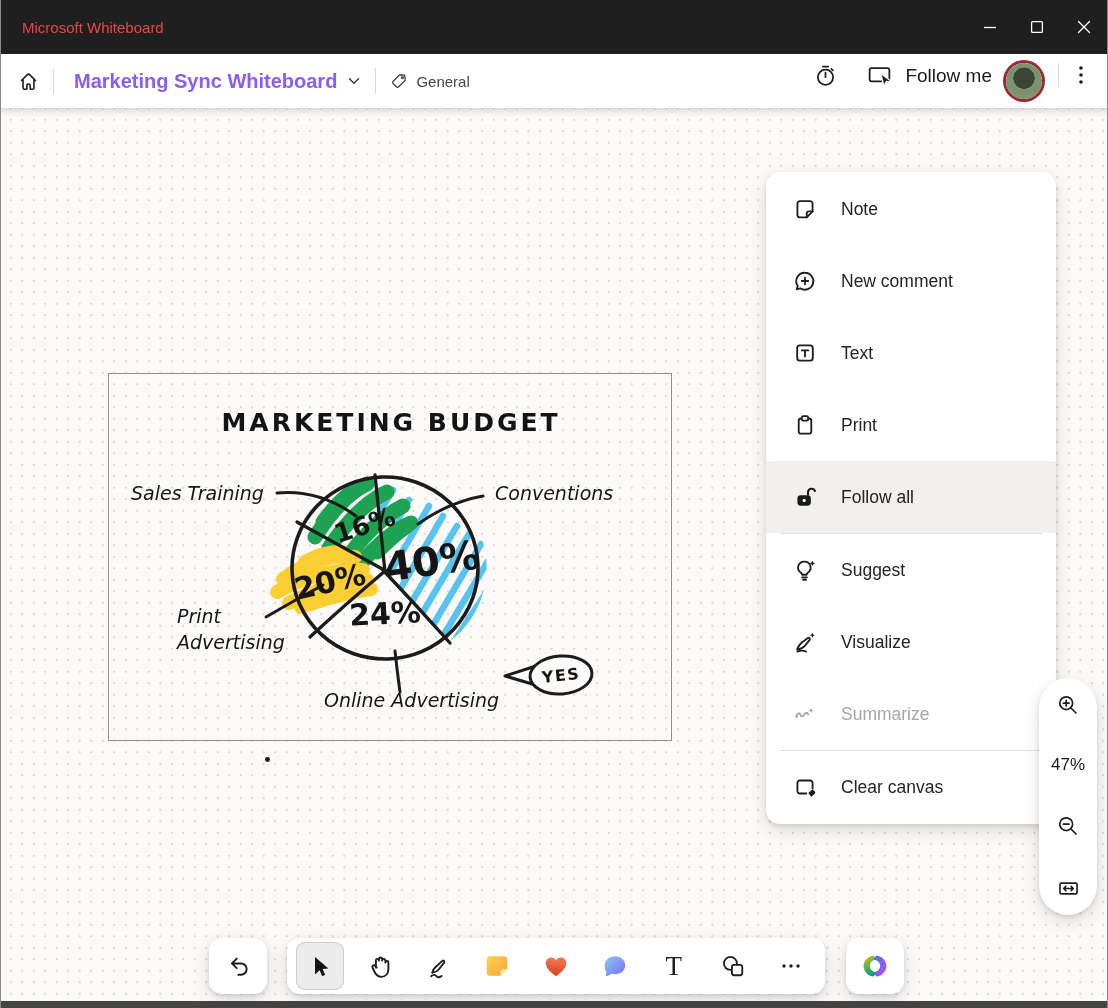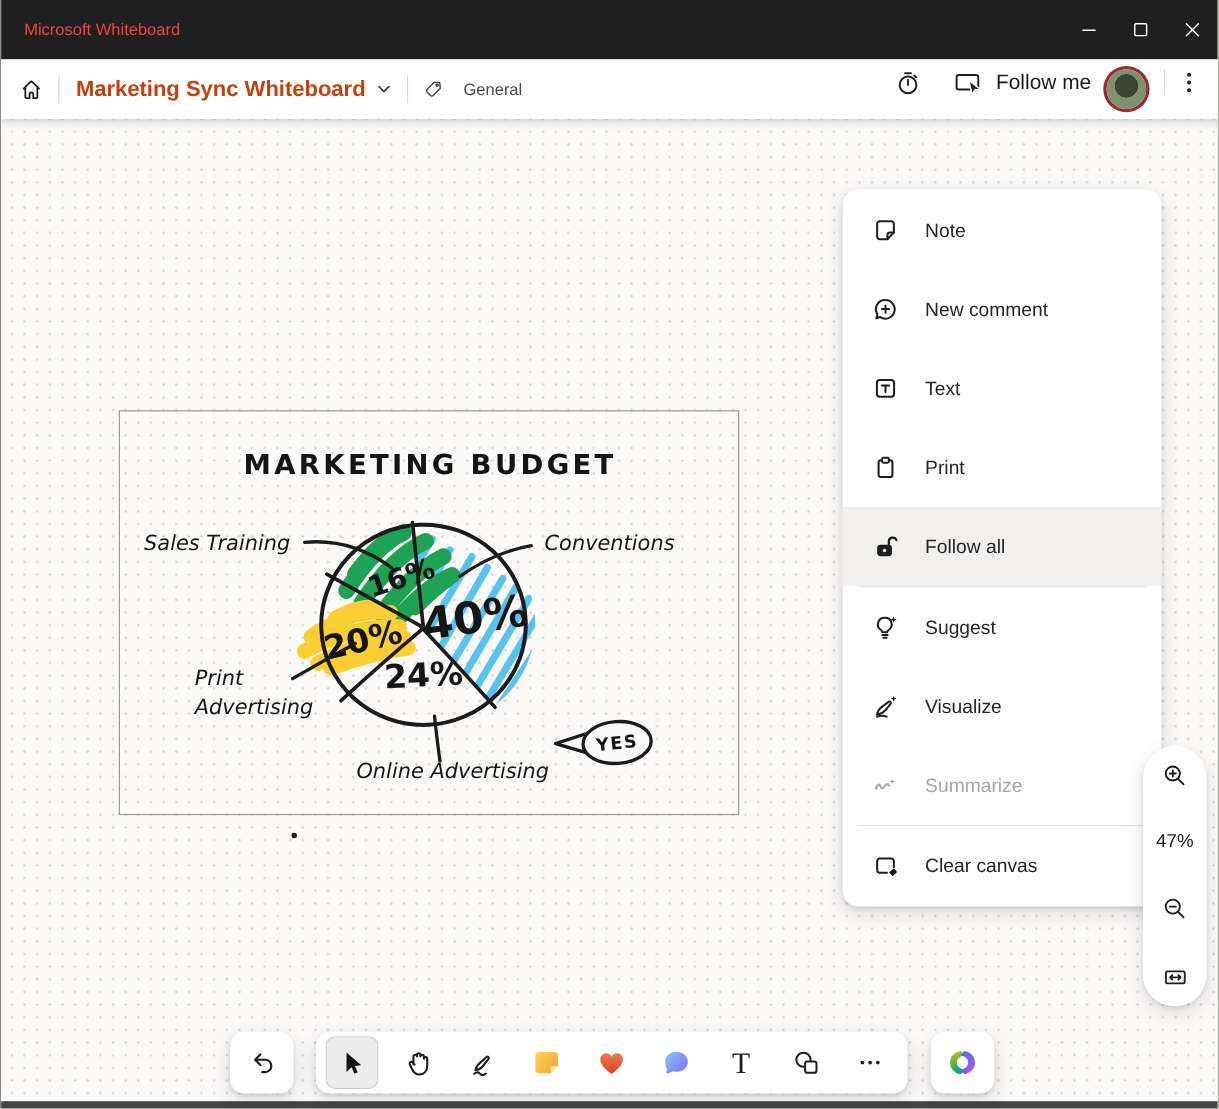--- a/index.html
+++ b/index.html
@@ -11,23 +11,23 @@
 
   
   .titlebar{ height:54px; background:#1f1f1f; color:#ef4444; display:flex; align-items:center; }
   .titlebar-title{ font-size:15px; padding-left:21px; flex:1; }
   .win-btn{ width:47px; height:54px; display:flex; align-items:center; justify-content:center; cursor:default; }
   .win-btn svg{ display:block; }
 
   
   .appbar{ height:54px; background:#fff; display:flex; align-items:center; padding:0 16px; position:relative; z-index:5; }
   .appbar .vdiv{ width:1px; height:26px; background:#d9d9d9; margin:0 13px; }
-  .board-title{ font-size:20px; font-weight:700; color:#c2410c; margin-left:2px; }
+  .board-title{ font-size:20px; font-weight:700; color:#8b5cf6; margin-left:7px; }
   .chev{ margin-left:9px; display:flex; }
-  .tag-wrap{ display:flex; align-items:center; gap:17px; }
+  .tag-wrap{ display:flex; align-items:center; gap:7px; }
   .tag-label{ font-size:15px; color:#474747; }
   .appbar-right{ margin-left:auto; display:flex; align-items:flex-start; }
   .follow{ display:flex; align-items:center; gap:12px; margin-left:28px; }
   .follow-label{ font-size:19px; color:#1b1b1b; }
   .avatar{ width:36px; height:36px; border-radius:50%; margin-left:14px;
            background:radial-gradient(circle at 50% 42%, #3c4436 0 38%, #7d9370 39% 100%),
                       linear-gradient(#93a884,#5a6b4e);
            box-shadow:0 0 0 3px #9b2a33, 0 0 0 4px #fff; }
   .appbar .vdiv2{ width:1px; height:24px; background:#dcdcdc; margin:0 12px 0 16px; }
   .iconbtn{ display:flex; align-items:center; justify-content:center; }

